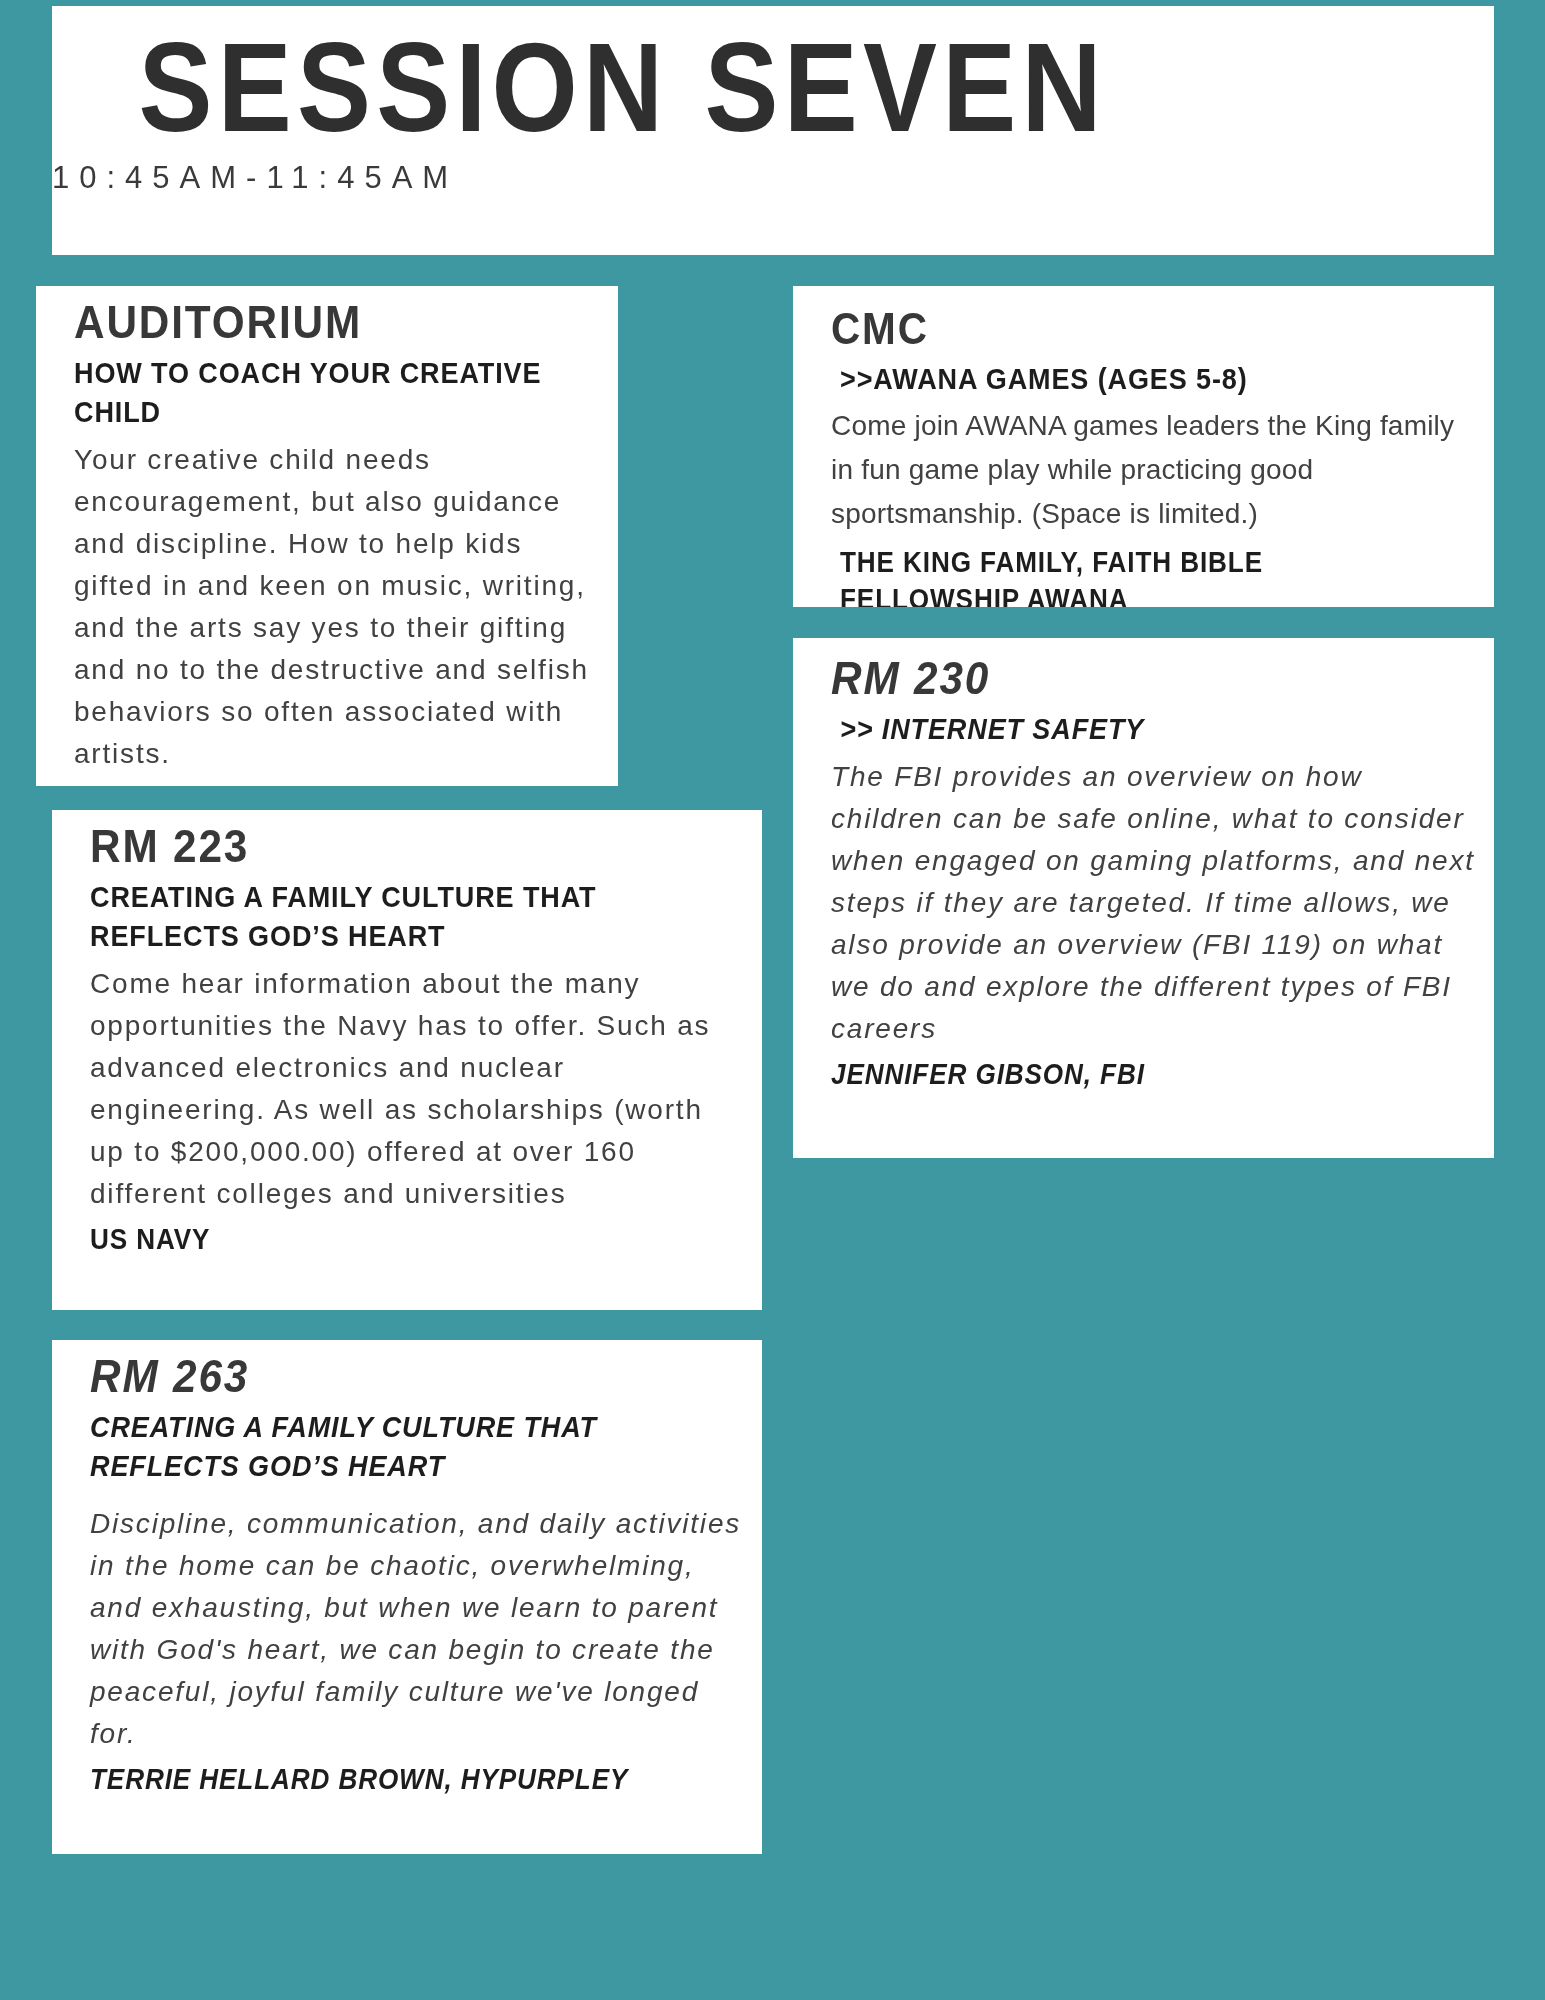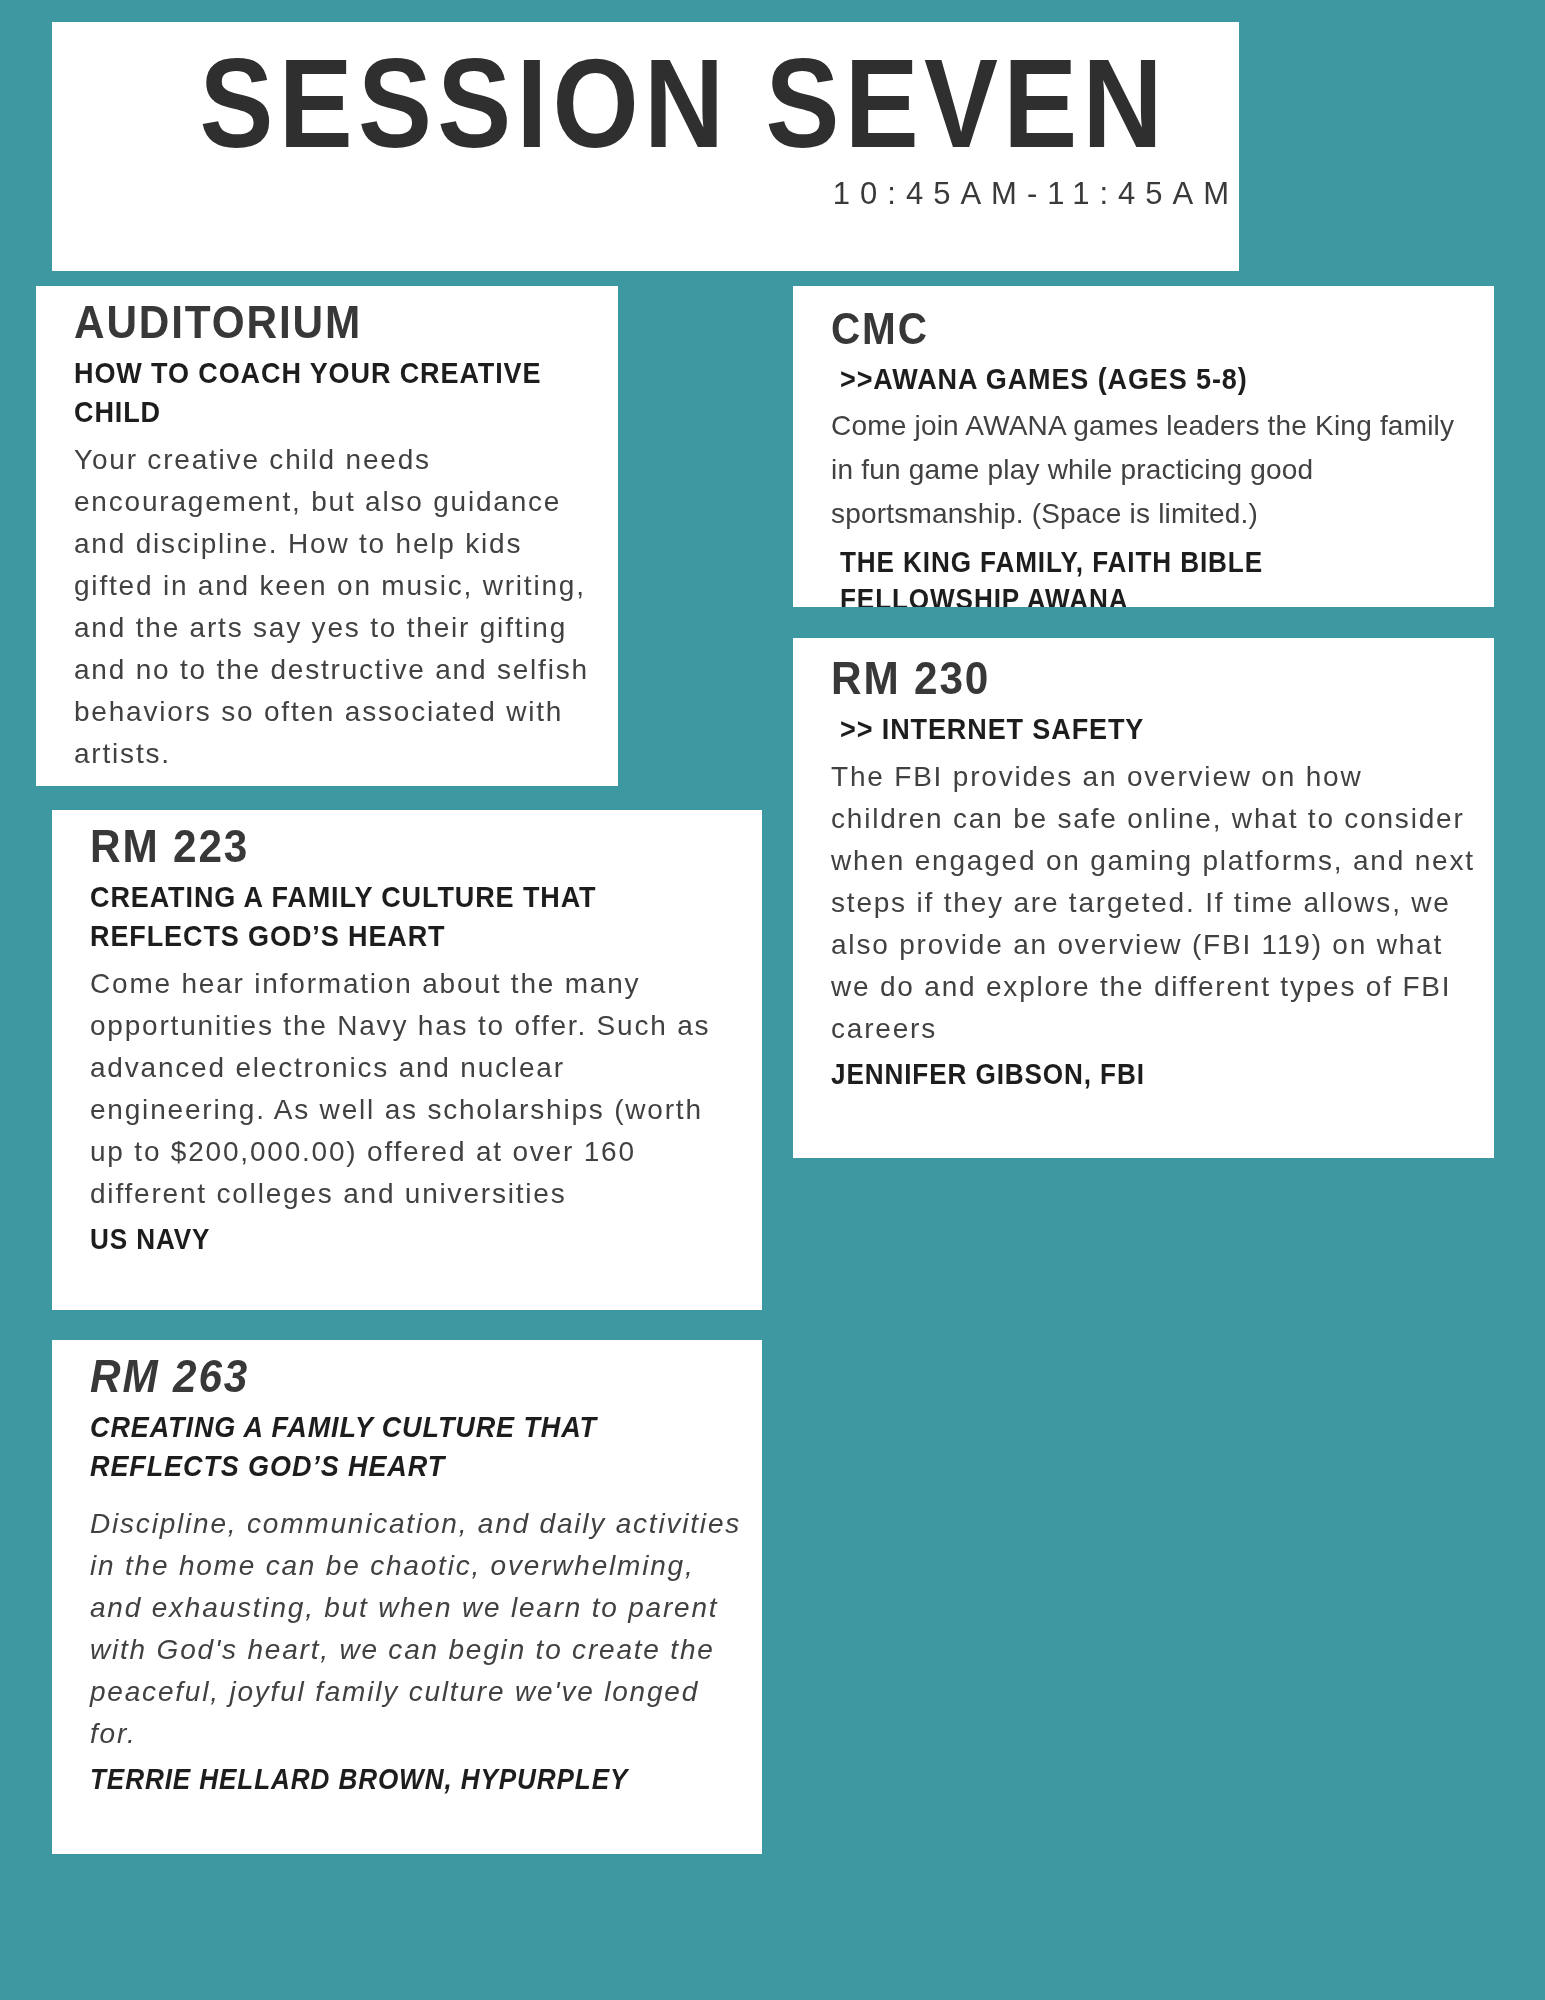--- a/index.html
+++ b/index.html
@@ -15,23 +15,23 @@
     background:#3E98A2;
     overflow:hidden;
   }
   .box {
     position:absolute;
     background:#FFFFFF;
     box-sizing:border-box;
   }
   
   .header-box {
-    left:52px; top:22px;
-    width:1187px; height:249px;
-    text-align:right;
+    left:52px; top:6px;
+    width:1442px; height:249px;
+    text-align:left;
   }
   .header-title {
     margin:16px 0 0 0;
     font-size:126px;
     line-height:1.05;
     font-weight:700;
     letter-spacing:6px;
     color:#2F2F2F;
     transform:scaleX(0.88);
     white-space:nowrap;
@@ -95,21 +95,21 @@
   .card.tight .desc {
     letter-spacing:0.2px;
     line-height:44px;
   }
   .card .indent { padding-left:10px; }
   
   .card-auditorium { left:36px;  top:286px;  width:582px; height:500px; }
   .card-rm223      { left:52px;  top:810px;  width:710px; height:500px; }
   .card-rm263      { left:52px;  top:1340px; width:710px; height:514px;font-style:italic; }
   .card-cmc        { left:793px; top:286px;  width:701px; height:321px; padding-top:18px; }
-  .card-rm230      { left:793px; top:638px;  width:701px; height:520px; padding-top:14px; }
+  .card-rm230      { left:793px; top:638px;  width:701px; height:520px; padding-top:14px;font-style:italic; }
   .card-rm263 .desc { margin-top:18px; }
   .card-cmc .room { font-size:44px; }
   .card-cmc .desc { margin:6px 0 8px 0; }
 </style>
 </head>
 <body>
 
 <div class="page">
 
   <header class="box header-box">

